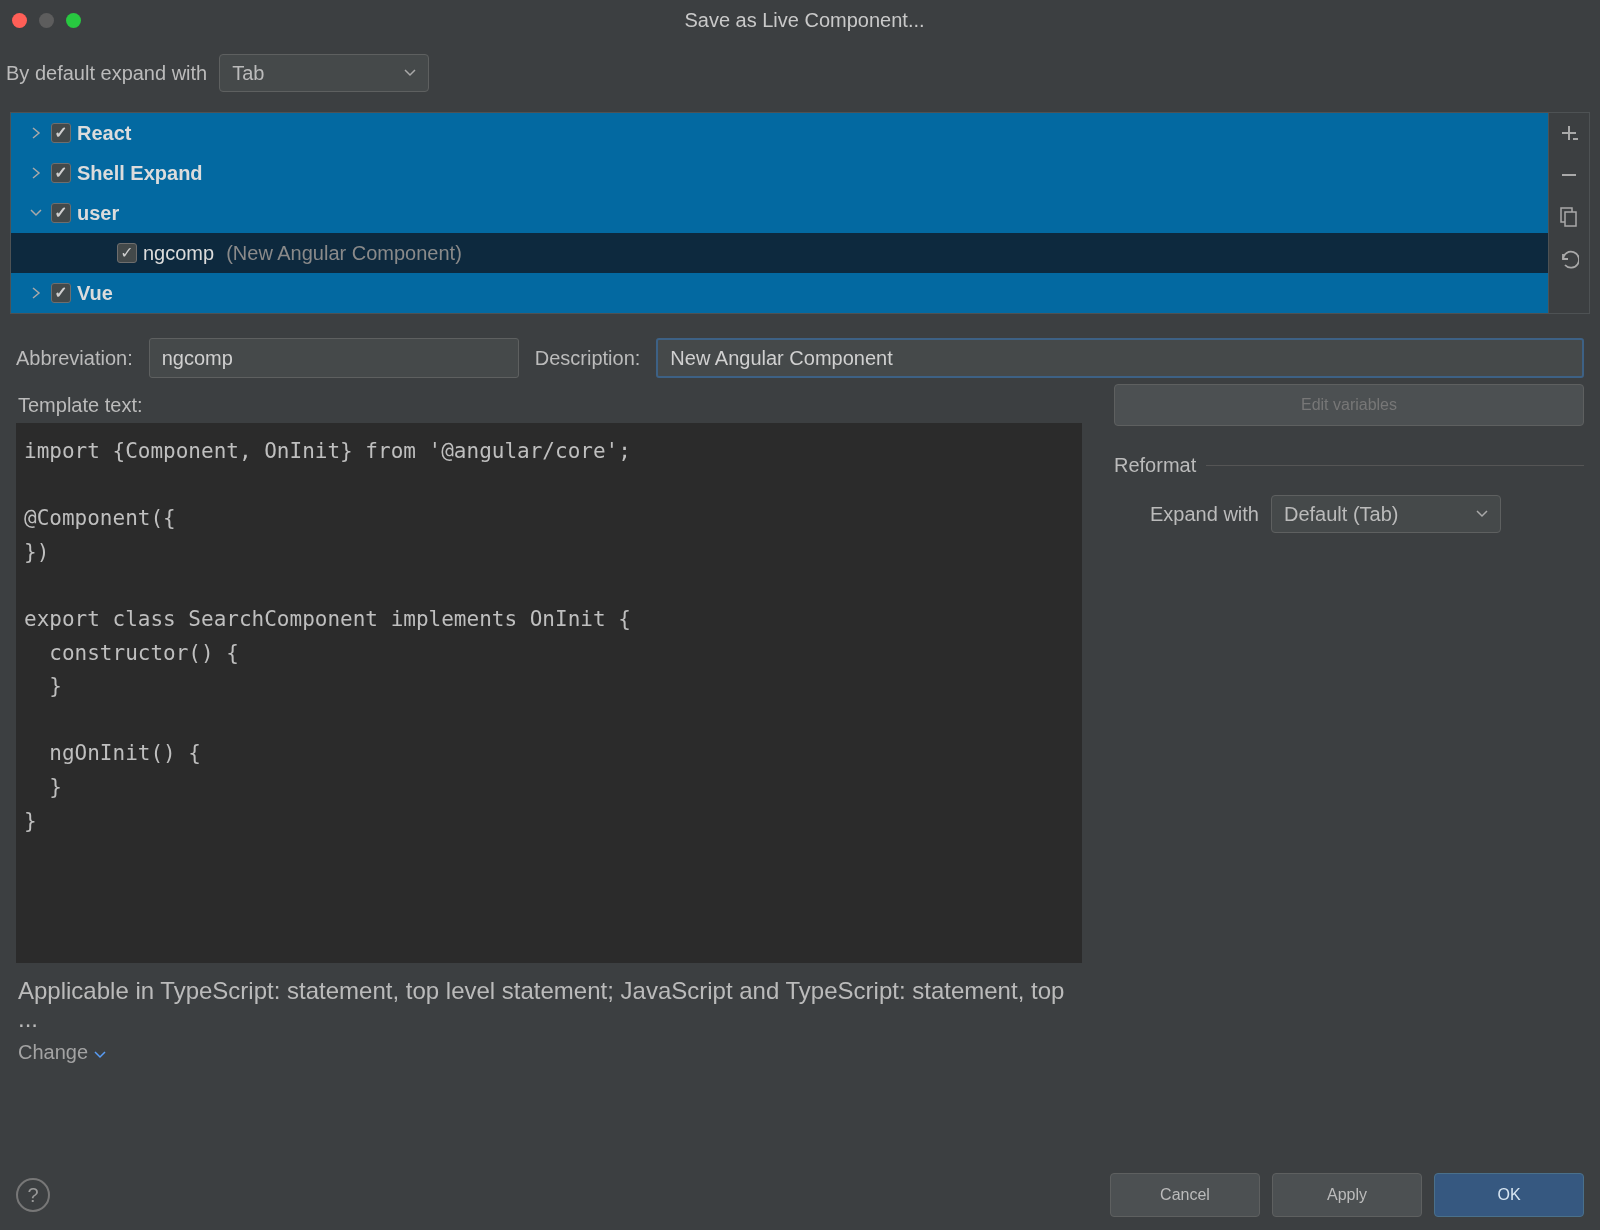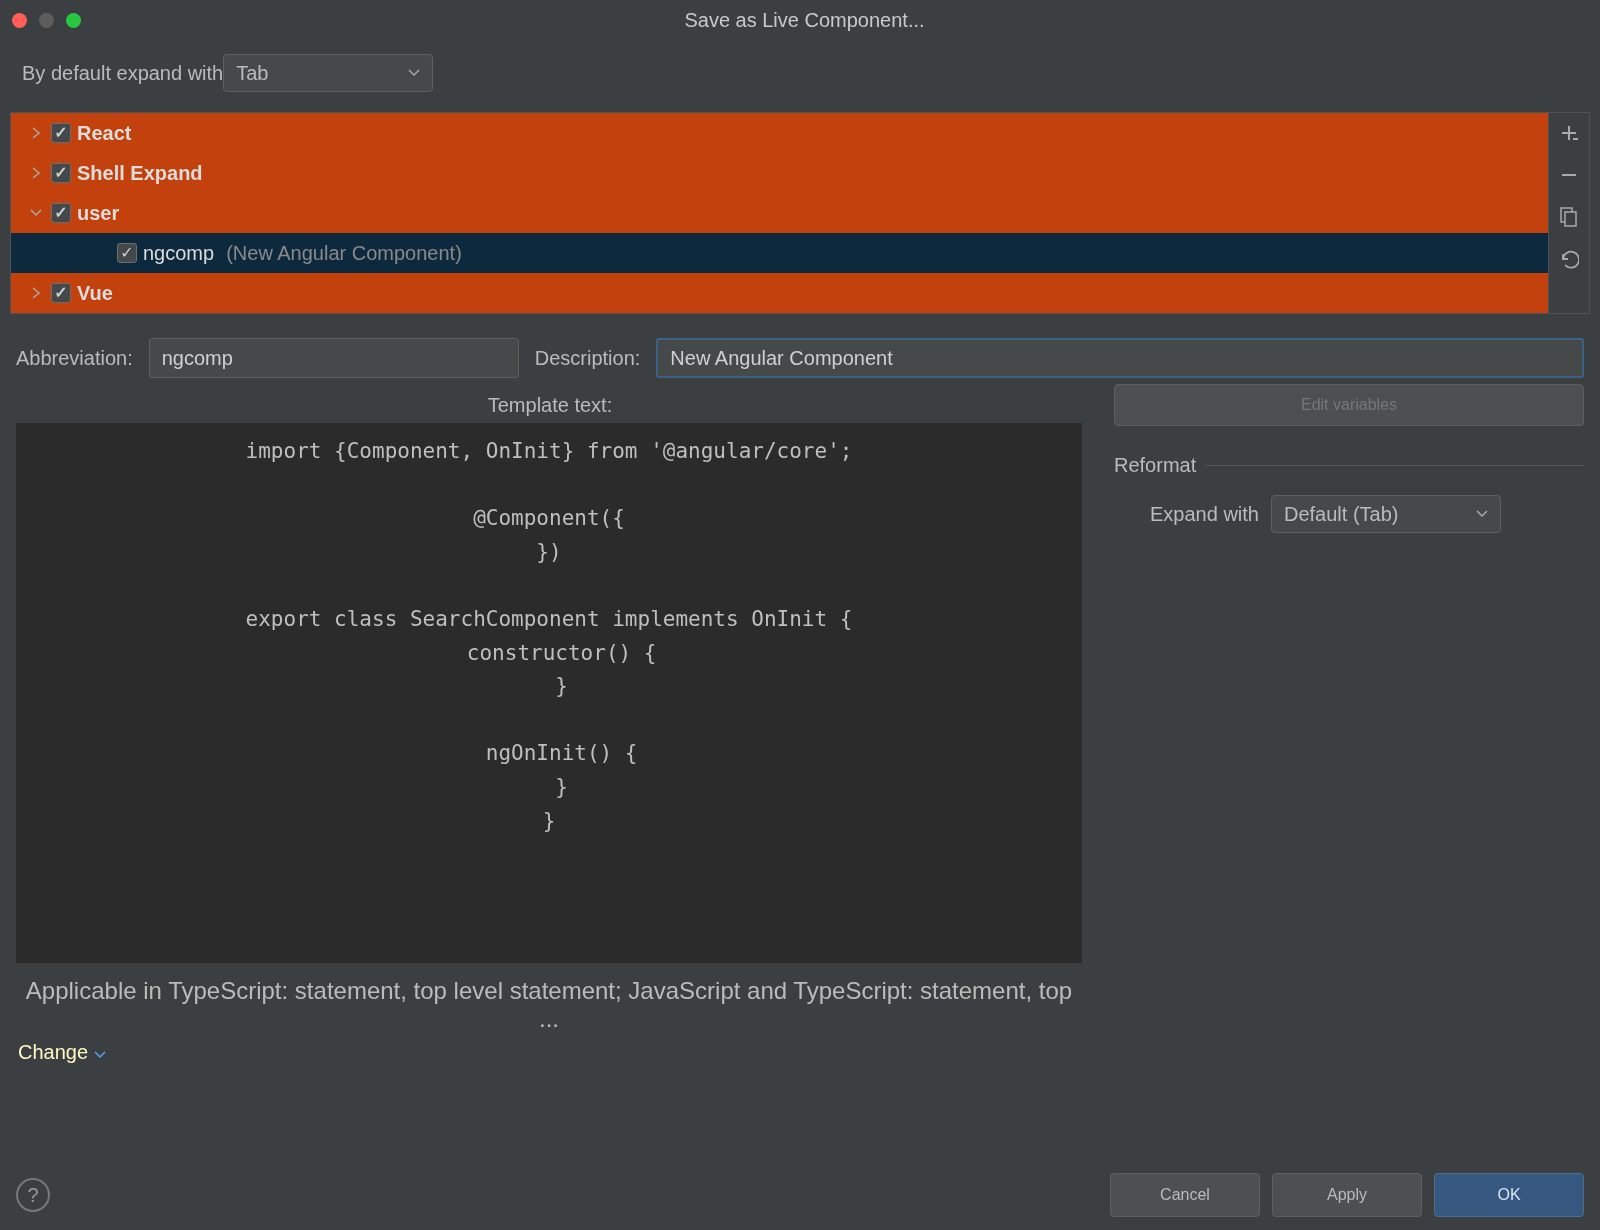--- a/index.html
+++ b/index.html
@@ -5,55 +5,55 @@
   * { box-sizing: border-box; margin: 0; padding: 0; }
   html, body { width: 1600px; height: 1230px; background: #3c3f41; color: #bbbbbb; font-family: -apple-system, "Helvetica Neue", Arial, sans-serif; font-size: 20px; overflow: hidden; }
   .titlebar { height: 40px; display: flex; align-items: center; padding: 0 12px; }
   .traffic { display: flex; gap: 12px; }
   .dot { width: 15px; height: 15px; border-radius: 50%; }
   .dot.red { background: #ff5f57; }
   .dot.gray { background: #5d5d5d; }
   .dot.green { background: #28c840; }
   .title { flex: 1; text-align: center; color: #c9c9c9; font-size: 20px; margin-left: -60px; }
   .row { display: flex; align-items: center; }
-  .section-expand { padding: 14px 22px; gap: 0; }
+  .section-expand { padding: 14px 6px; gap: 12px; }
   .label { color: #bbbbbb; }
   .select { background: #45494a; border: 1px solid #5e6060; border-radius: 4px; height: 38px; display: flex; align-items: center; padding: 0 12px; color: #bbbbbb; position: relative; min-width: 210px; }
   .select .caret { margin-left: auto; }
   .caret svg { display: block; }
   .tree-wrap { display: flex; margin: 6px 10px 0 10px; }
-  .tree { flex: 1; background: #c2410c; border: 1px solid #4e5254; border-right: none; }
+  .tree { flex: 1; background: #0369a1; border: 1px solid #4e5254; border-right: none; }
   .tree-row { display: flex; align-items: center; height: 40px; padding-left: 16px; gap: 6px; font-size: 20px; color: #dcdcdc; }
   .tree-row.bold { font-weight: 600; }
   .tree-row.selected { background: #0d293e; }
   .tree-row .alt { color: #8a8a8a; font-weight: 400; margin-left: 6px; }
   .tree-indent { display:inline-block; width: 24px; }
   .chev { width: 18px; display:inline-flex; justify-content:center; color:#a9a9a9; }
   .checkbox { width: 20px; height: 20px; border: 1px solid #6e6e6e; border-radius: 3px; background: #43494a; display: inline-flex; align-items: center; justify-content:center; color:#cfcfcf; flex-shrink:0; }
   .checkbox.checked::after { content: "✓"; font-size: 16px; line-height: 1; }
   .toolstrip { width: 42px; background: #3c3f41; border: 1px solid #4e5254; display:flex; flex-direction:column; align-items:center; padding-top:8px; gap:18px; color:#a9a9a9; }
   .toolstrip .ticon { width: 24px; height:24px; display:flex; align-items:center; justify-content:center; cursor:pointer; }
   .form { padding: 24px 16px 0 16px; display:flex; gap: 16px; align-items:center; }
   .input { background: #45494a; border: 1px solid #5e6060; border-radius: 3px; height: 40px; color: #d0d0d0; padding: 0 12px; font-size: 20px; outline:none; }
   .input.focused { border: 2px solid #3d6185; }
   .abbrev { width: 370px; }
   .desc { flex:1; }
-  .editor-wrap { display:flex; padding: 0 16px; gap: 32px; text-align: center; }
+  .editor-wrap { display:flex; padding: 0 16px; gap: 32px; }
   .left-col { flex: 1; display:flex; flex-direction:column; }
   .tmpl-label { color:#bbbbbb; margin: 16px 0 6px 2px; }
   .code { background: #2b2b2b; color:#bfbfbf; font-family: "SF Mono","Menlo","Consolas",monospace; font-size: 21px; line-height: 1.6; padding: 12px 8px; white-space: pre; height: 540px; overflow:hidden; }
   .right-col { width: 470px; padding-top: 6px; }
   .btn { background: #4c5052; border: 1px solid #5e6060; border-radius: 4px; color: #bbbbbb; height: 42px; display:flex; align-items:center; justify-content:center; font-size:16px; cursor:pointer; }
   .btn.disabled { color: #777; }
   .btn.wide { width: 100%; }
   .fieldset-title { color:#bbbbbb; margin: 28px 0 18px 0; display:flex; align-items:center; gap:10px; }
   .fieldset-title .line { flex:1; height:1px; background:#555; }
   .opt-row { display:flex; align-items:center; gap:12px; margin-left: 36px; margin-bottom: 14px; }
   .applicable { color:#bbbbbb; padding: 14px 2px 4px 2px; font-size:24px; }
-  .change { color:#fef9c3; padding: 4px 2px; display:inline-flex; align-items:center; gap:6px; cursor:pointer; }
+  .change { color:#a3a3a3; padding: 4px 2px; display:inline-flex; align-items:center; gap:6px; cursor:pointer; }
   .footer { position:absolute; bottom:0; left:0; right:0; height:70px; display:flex; align-items:center; padding: 0 16px; gap:12px; }
   .help { width:34px; height:34px; border-radius:50%; border:2px solid #777; color:#999; display:flex; align-items:center; justify-content:center; font-size:20px; cursor:pointer; }
   .footer .spacer { flex:1; }
   .fbtn { min-width: 150px; height:44px; }
   .fbtn.primary { background:#365880; border-color:#4a708b; color:#d8e6f2; }
 </style>
 </head>
 <body>
 
 <div class="titlebar">

